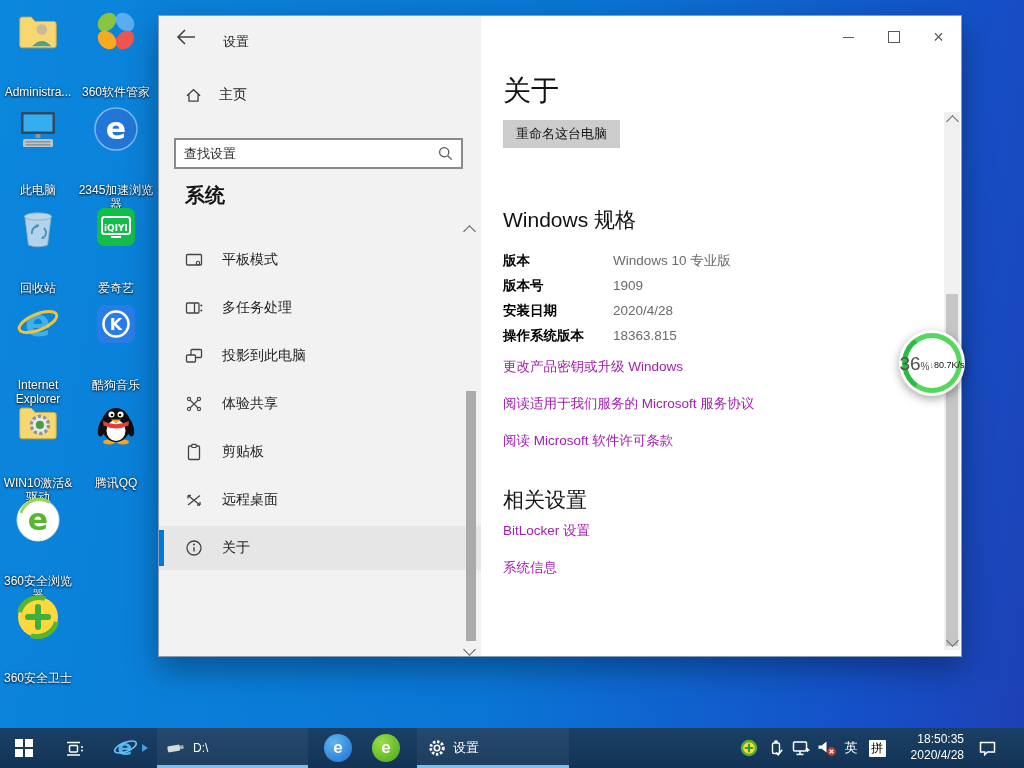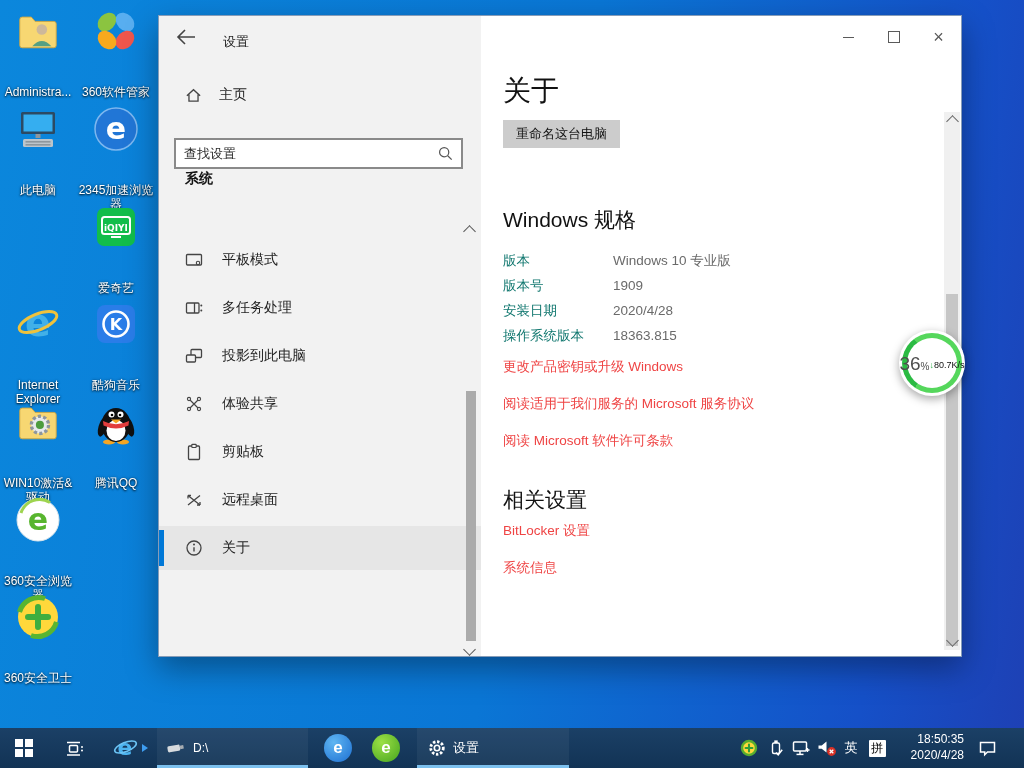--- a/index.html
+++ b/index.html
@@ -19,21 +19,21 @@
   .backbtn{position:absolute;left:17px;top:13px;width:24px;height:20px;cursor:pointer;}
   .wtitle{position:absolute;left:64px;top:17px;font-size:13px;color:#222;}
   .homerow{position:absolute;left:26px;top:66px;height:26px;display:flex;align-items:center;gap:17px;cursor:pointer;}
   .homerow span{font-size:14px;color:#1f1f1f;}
   .searchbox{position:absolute;left:15px;top:111px;width:289px;height:31px;background:#fff;
     border:2px solid #8a8a8a;box-sizing:border-box;display:flex;align-items:center;margin-top:11px;}
   .searchbox input{flex:1;border:0;outline:0;background:transparent;font-size:13px;color:#222;
     padding:0 8px;font-family:inherit;}
   .searchbox input::placeholder{color:#2b2b2b;opacity:1;}
   .searchbox .mag{margin-right:8px;display:flex;}
-  .sectionlbl{position:absolute;left:26px;top:154px;font-size:14px;font-weight:700;color:#151515;}
+  .sectionlbl{position:absolute;left:26px;top:166px;font-size:20px;font-weight:700;color:#151515;}
   .chev{width:8px;height:8px;border-left:1.6px solid #555;border-top:1.6px solid #555;display:inline-block;}
   .chev.up{transform:rotate(45deg);}
   .chev.down{transform:rotate(225deg);}
   .sb-chevup{position:absolute;left:306px;top:211px;cursor:pointer;}
   .sb-chevdown{position:absolute;left:306px;top:629px;cursor:pointer;}
   .sb-thumb{position:absolute;right:5px;top:375px;width:10px;height:250px;background:#ababab;cursor:pointer;}
   .navitem{position:absolute;left:0;width:100%;height:44px;display:flex;align-items:center;cursor:pointer;}
   .navitem .nicon{margin-left:26px;width:18px;display:flex;justify-content:center;}
   .navitem .nlabel{margin-left:19px;font-size:14px;color:#1f1f1f;}
   .navitem.selected{background:#e6e6e6;}
@@ -45,23 +45,23 @@
   .wc-max i{display:block;width:10px;height:10px;border:1.5px solid #5a5a5a;}
   .wc-close{font-size:18px;color:#5a5a5a;font-weight:400;}
   
   .pad{position:absolute;left:22px;top:0;right:46px;}
   .c-h1{margin:56px 0 10px;font-size:28px;font-weight:300;color:#111;}
   .rename{display:inline-block;background:#cccccc;border:0;padding:5px 13px;font-size:13px;color:#111;
     font-family:inherit;cursor:pointer;}
   .c-h2{font-size:21px;font-weight:400;color:#111;margin:58px 0 14px;}
   .c-h2.related{margin:36px 0 8px;}
   .specrow{line-height:25px;font-size:13.5px;}
-  .spec-label{display:inline-block;width:110px;color:#0f766e;}
+  .spec-label{display:inline-block;width:110px;color:#000000;font-weight:bold;}
   .spec-value{color:#6a6a6a;}
-  .link{display:block;font-size:13.5px;color:#ef4444;text-decoration:none;cursor:pointer;}
+  .link{display:block;font-size:13.5px;color:#a21caf;text-decoration:none;cursor:pointer;}
   .lk1{margin-top:10px;} .lk2,.lk3{margin-top:19px;} .rlk{margin-top:6px;} .rlk2{margin-top:19px;}
   
   .csb{position:absolute;right:1px;top:96px;bottom:6px;width:16px;background:#f0f0f0;}
   .csb .chev{border-color:#666;}
   .csb-up{position:absolute;top:5px;left:4px;}
   .csb-down{position:absolute;bottom:5px;left:4px;transform:rotate(225deg);}
   .csb-thumb{position:absolute;left:2px;right:2px;top:182px;height:352px;background:#c6c6c6;cursor:pointer;}
   
   #ball{position:absolute;left:899px;top:330px;width:66px;height:66px;border-radius:50%;background:#fff;
     box-shadow:0 3px 10px rgba(0,0,0,.35);z-index:60;cursor:pointer;}
@@ -139,20 +139,31 @@
     <div class="dicon">
       <svg width="46" height="46" viewBox="0 0 46 46">
           <circle cx="23" cy="23" r="21" fill="#2176d6"></circle>
           <circle cx="23" cy="23" r="21" fill="none" stroke="#7db7ef" stroke-width="1.5"></circle>
           <text x="23" y="33" text-anchor="middle" font-size="30" font-weight="700" fill="#fff" font-family="DejaVu Sans,sans-serif">e</text>
         </svg>
     </div>
     <div class="dlabel">2345加速浏览器</div>
   </div>
 
+  <div class="dcell" style="left:0;top:204px">
+    <div class="dicon">
+      <svg width="46" height="46" viewBox="0 0 46 46">
+          <path d="M10 13l3.5 28q9.5 3.5 19 0L36 13Z" fill="#cfe2ee" fill-opacity=".85" stroke="#8fb3c9"></path>
+          <ellipse cx="23" cy="12.5" rx="13.5" ry="3.6" fill="#bdd6e6" stroke="#8fb3c9"></ellipse>
+          <path d="M17 30a7 7 0 0 1 5-8m7 2a7 7 0 0 1 .5 9" fill="none" stroke="#4b8fb8" stroke-width="2"></path>
+          <path d="M21 20l3.5 1-2.5 3zM30 35l-3.8-.3 1.8-3.4z" fill="#4b8fb8"></path>
+        </svg>
+    </div>
+    <div class="dlabel">回收站</div>
+  </div>
 
   <div class="dcell" style="left:78px;top:204px">
     <div class="dicon">
       <svg width="46" height="46" viewBox="0 0 46 46">
           <rect x="4" y="4" width="38" height="38" rx="7" fill="#12bd4b"></rect>
           <rect x="9" y="13" width="28" height="17" rx="2.5" fill="none" stroke="#fff" stroke-width="2"></rect>
           <text x="23" y="26.5" text-anchor="middle" font-size="9" font-weight="700" fill="#fff" font-family="DejaVu Sans,sans-serif">iQIYI</text>
           <path d="M18 33h10" stroke="#fff" stroke-width="2"></path>
         </svg>
     </div>

